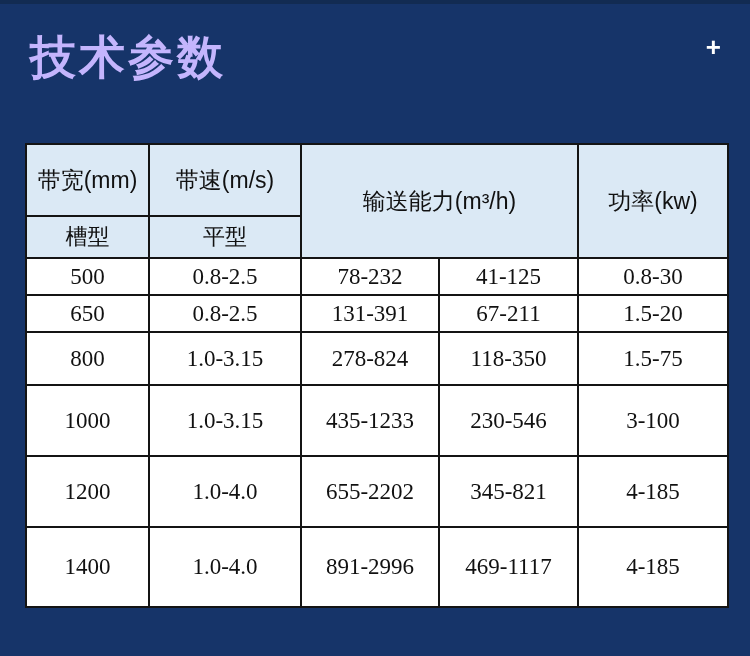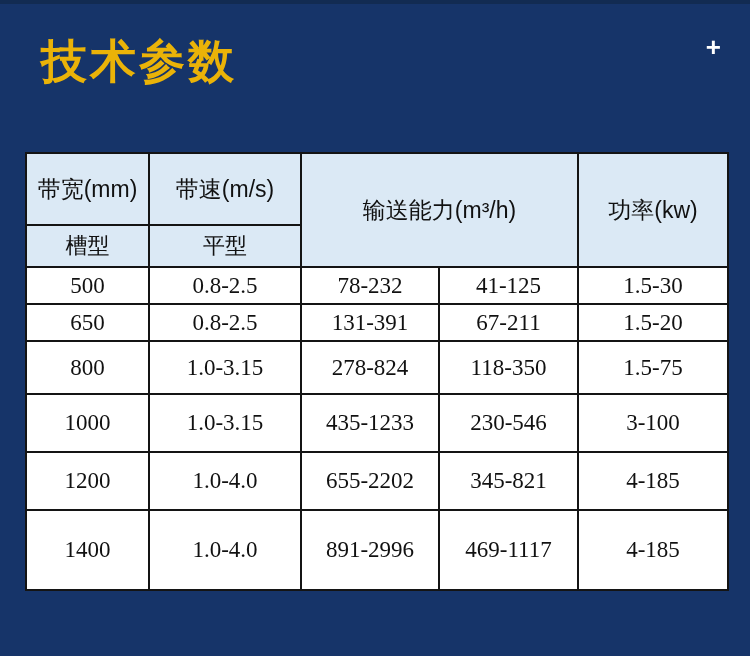--- a/index.html
+++ b/index.html
@@ -21,26 +21,27 @@
     background: #122b52;
   }
   
   .banner {
     position: absolute;
     left: 0; top: 4px;
     width: 750px; height: 130px;
   }
   .title-cn {
     position: absolute;
-    left: 41px; top: 32px;
-    color: #eab308;
+    left: 30px; top: 32px;
+    color: #c4b5fd;
     font-size: 46px;
     font-weight: bold;
     letter-spacing: 3px;
     line-height: 1.1;
+    font-family: Liberation Mono, monospace;
   }
   .plus-mark {
     position: absolute;
     right: 29px; top: 30px;
     color: #ffffff;
     font-size: 26px;
     font-weight: bold;
     line-height: 1;
   }
   .title-en {
@@ -48,21 +49,21 @@
     right: 30px; top: 78px;
     color: #ffffff;
     font-size: 21px;
     font-weight: bold;
     letter-spacing: 0.5px;
     white-space: nowrap;
   }
   
   .spec-table {
     position: absolute;
-    left: 25px; top: 152px;
+    left: 25px; top: 143px;
     width: 702px;
     border-collapse: collapse;
     table-layout: fixed;
     background: #d946ef;
   }
   .spec-table th, .spec-table td {
     border: 2px solid #141414;
     text-align: center;
     vertical-align: middle;
     padding: 0;
@@ -79,21 +80,21 @@
     background: #ffffff;
     color: #111111;
     font-size: 23px;
     font-family: "Liberation Serif", serif;
   }
   .hrow-a { height: 72px; }
   .hrow-b { height: 42px; }
   .hrow-b th { font-size: 22px; }
   .row-short { height: 37px; margin-left: 48px; }
   .row-mid   { height: 53px; }
-  .row-tall  { height: 58px; padding-left: 44px; }
+  .row-tall  { height: 71px; padding-left: 44px; }
   .row-last  { height: 80px; margin-top: 16px; }
 </style>
 </head>
 <body>
 
 <div class="top-strip"></div>
 
 <div class="banner">
   <div class="title-cn">技术参数</div>
   <div class="plus-mark">+</div>
@@ -118,21 +119,21 @@
       <th>槽型</th>
       <th>平型</th>
     </tr>
   </thead>
   <tbody>
     <tr class="row-short">
       <td>500</td>
       <td>0.8-2.5</td>
       <td>78-232</td>
       <td>41-125</td>
-      <td>1.5-30</td>
+      <td>0.8-30</td>
     </tr>
     <tr class="row-short">
       <td>650</td>
       <td>0.8-2.5</td>
       <td>131-391</td>
       <td>67-211</td>
       <td>1.5-20</td>
     </tr>
     <tr class="row-mid">
       <td>800</td>

